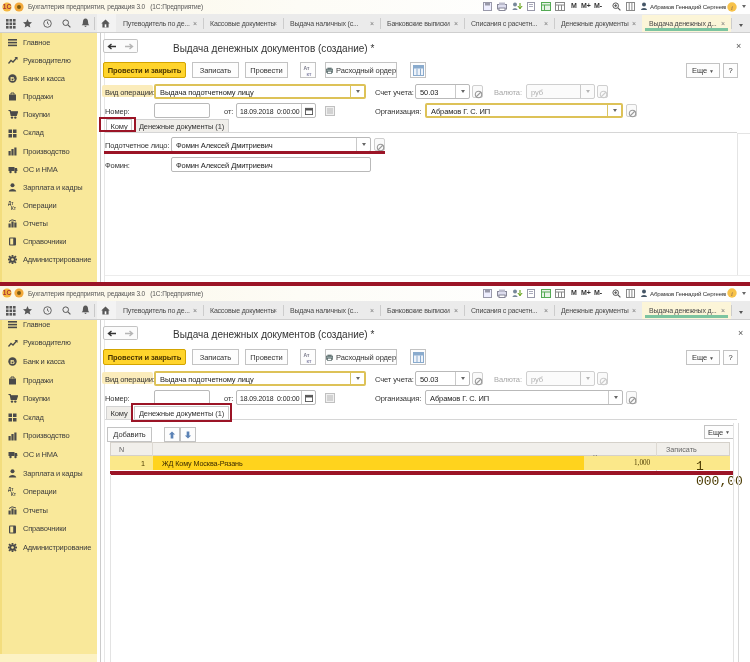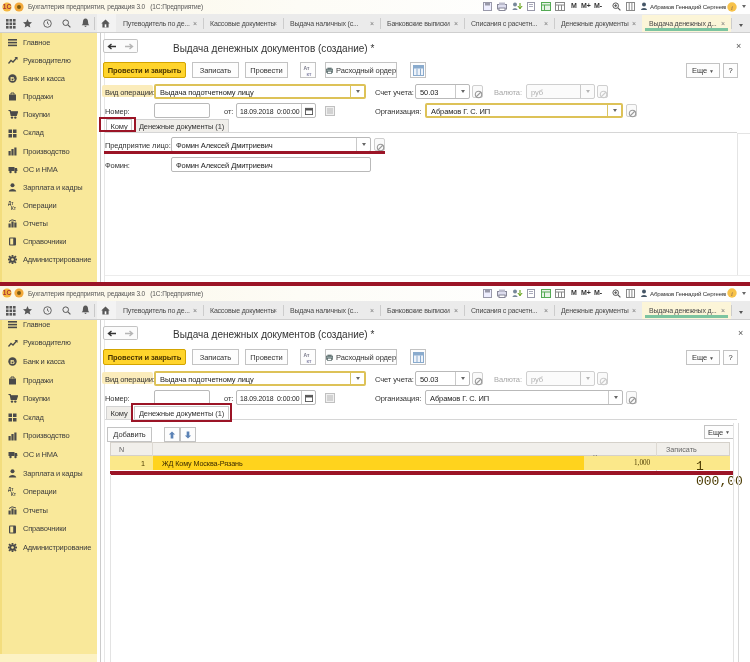--- a/index.html
+++ b/index.html
@@ -321,21 +321,21 @@
       </div>
     </div>
 <div class="abs linkbtn" style="left:626px;top:104px;width:11px;height:13px;"><svg width="9" height="9" viewBox="0 0 9 9" style="margin:1px">
         <circle cx="4.5" cy="4.5" r="3.2" fill="none" stroke="#9a9a9a" stroke-width="1.1"></circle>
         <line x1="2" y1="7" x2="7" y2="2" stroke="#9a9a9a" stroke-width="1.1"></line>
       </svg></div>
 <div class="abs subtab subtab-on" style="left:106px;top:119px;width:26px;height:14px;">Кому</div>
 <div class="abs subtab subtab-off" style="left:134px;top:119px;width:95px;height:14px;">Денежные документы (1)</div>
 <div class="abs" style="left:105px;top:132px;width:632px;height:1px;background:#d6d6d6;"></div>
 <div class="abs" style="left:99px;top:116.5px;width:37px;height:15.5px;border:2.5px solid #9b1426;box-sizing:border-box;"></div>
-<div class="abs lbl" style="left:105px;top:140.5px;">Предприятие лицо:</div>
+<div class="abs lbl" style="left:105px;top:140.5px;">Подотчетное лицо:</div>
 <div class="abs fld" style="left:171px;top:137px;width:200px;height:15px;">
       <div class="ftext" style="color:#222">Фомин Алексей Дмитриевич</div>
       <div class="combo-arr" style="border-left:1px solid #c9c9c9">
         <div class="caret" style=""></div>
       </div>
     </div>
 <div class="abs linkbtn" style="left:374px;top:138px;width:11px;height:13px;"><svg width="9" height="9" viewBox="0 0 9 9" style="margin:1px">
         <circle cx="4.5" cy="4.5" r="3.2" fill="none" stroke="#9a9a9a" stroke-width="1.1"></circle>
         <line x1="2" y1="7" x2="7" y2="2" stroke="#9a9a9a" stroke-width="1.1"></line>
       </svg></div>

